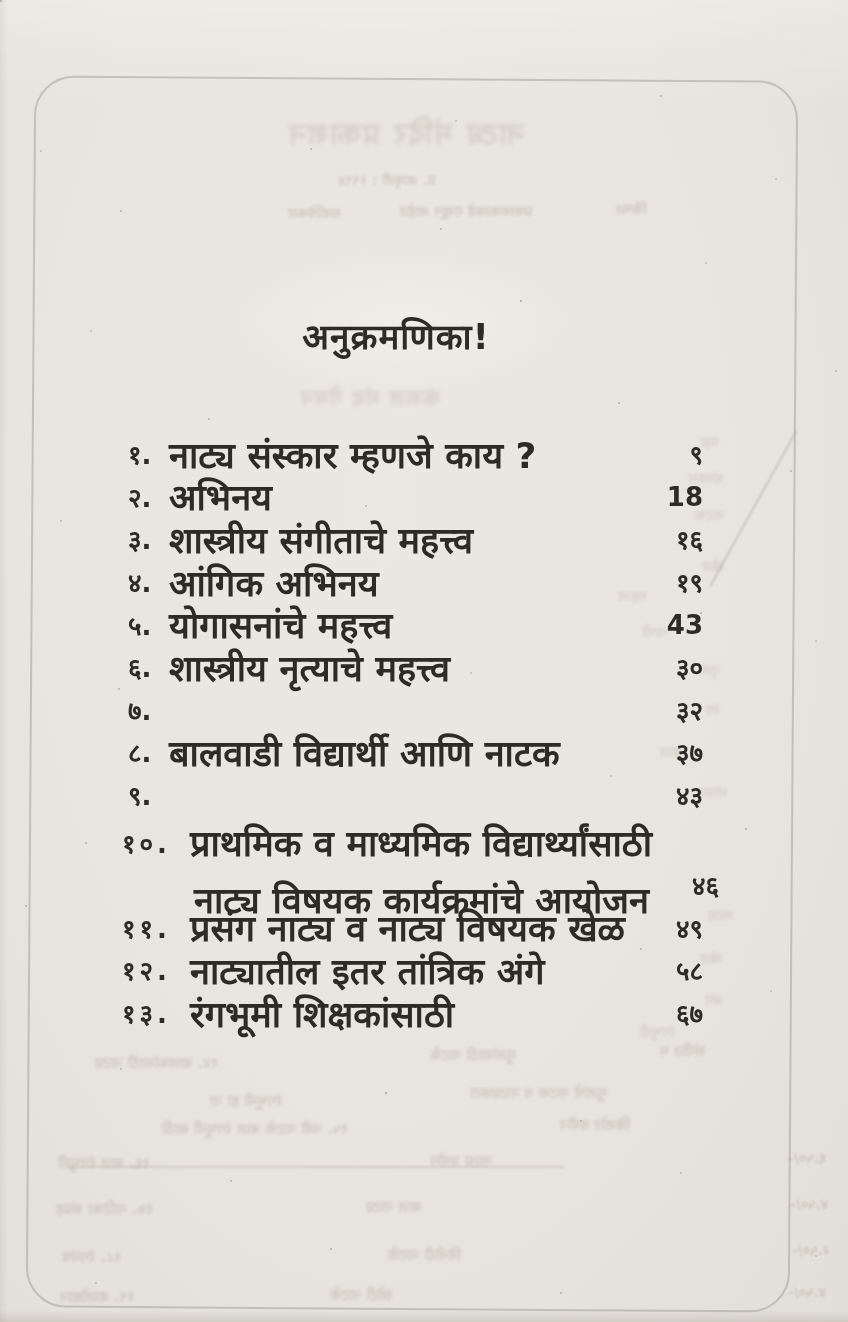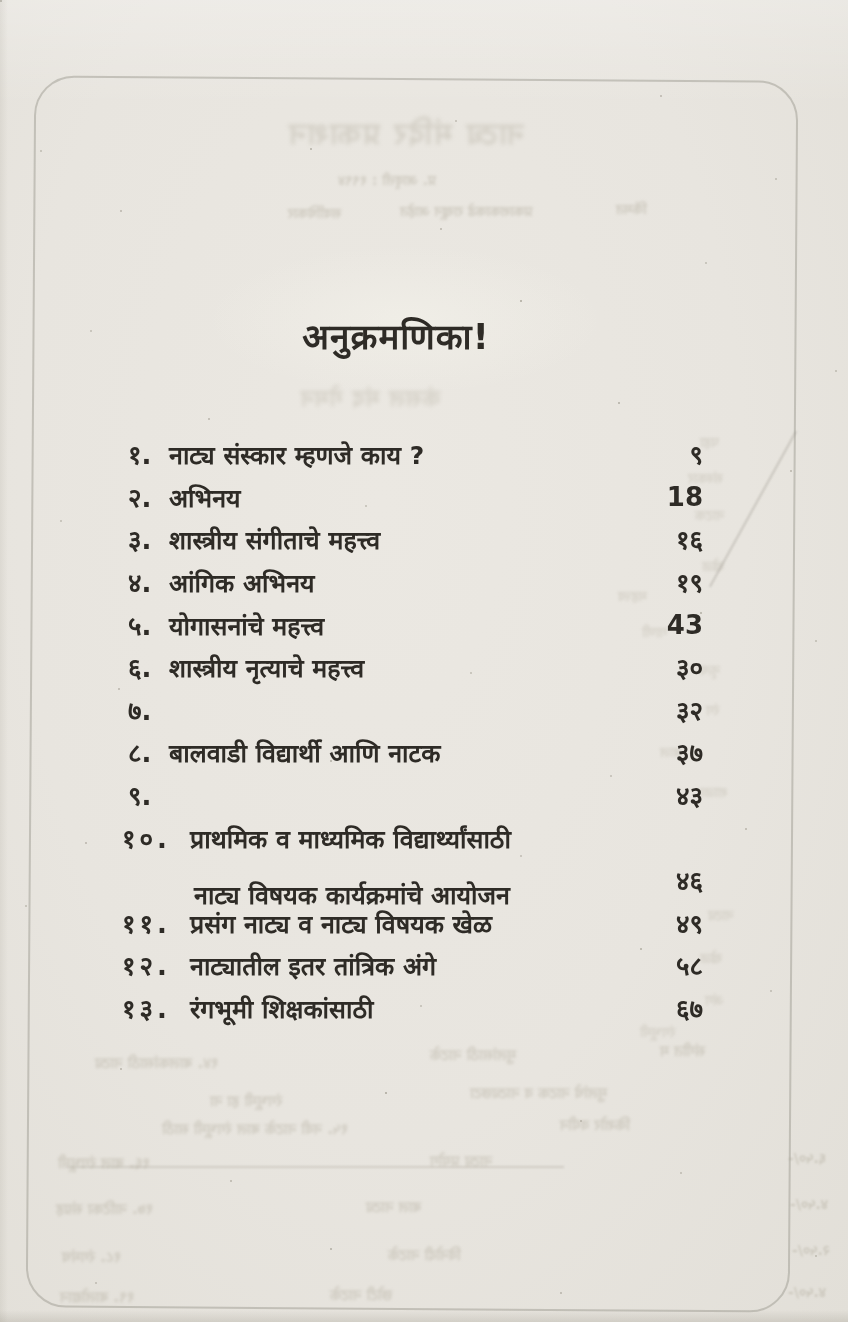--- a/index.html
+++ b/index.html
@@ -81,23 +81,23 @@
     position:absolute;left:4px;right:60px;top:312px;margin:0;
     text-align:center;font-size:35px;font-weight:bold;color:#2e2b26;
     letter-spacing:1px;
   }
 
   
   .toc{position:absolute;left:122px;top:433px;width:581px;color:#2e2b26;}
   .toc-row{display:flex;align-items:center;height:42.6px;font-weight:bold;}
   .toc-num{flex:0 0 47px;font-size:26px;padding-left:6px;box-sizing:border-box;}
   .toc-num.wide{flex:0 0 68px;padding-left:0;letter-spacing:4px;}
-  .toc-title{font-size:25px;white-space:nowrap;}
+  .toc-title{font-size:36px;white-space:nowrap;}
   .toc-page{margin-left:auto;min-width:70px;text-align:right;font-size:26px;}
-  .toc-row.gap{}
+  .toc-row.gap{margin-top:5px;}
   .toc-row.cont .toc-title{padding-left:72px;margin-top:28px;}
 </style>
 </head>
 <body>
 
 <div class="scan">
 
   <div class="ghost g-big" style="left:287px;top:112px;">नाट्य मंदिर प्रकाशन</div>
   <div class="ghost g-sm" style="left:338px;top:170px;">प्र. आवृत्ती : १९९४</div>
   <div class="ghost g-sm" style="left:288px;top:203px;">सर्वाधिकार</div>

